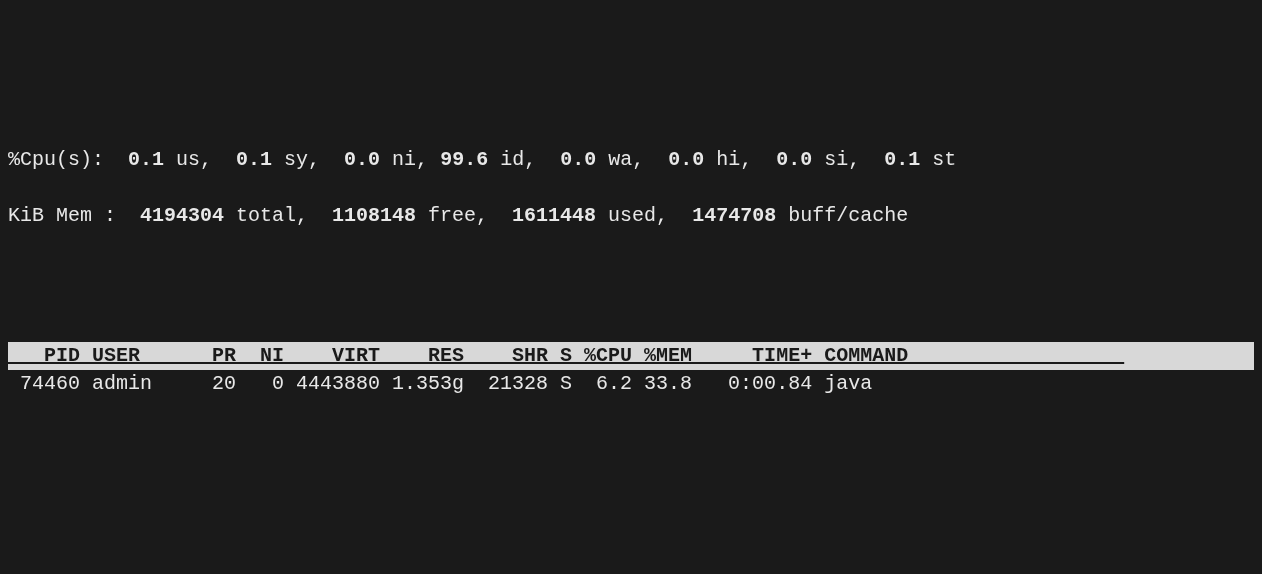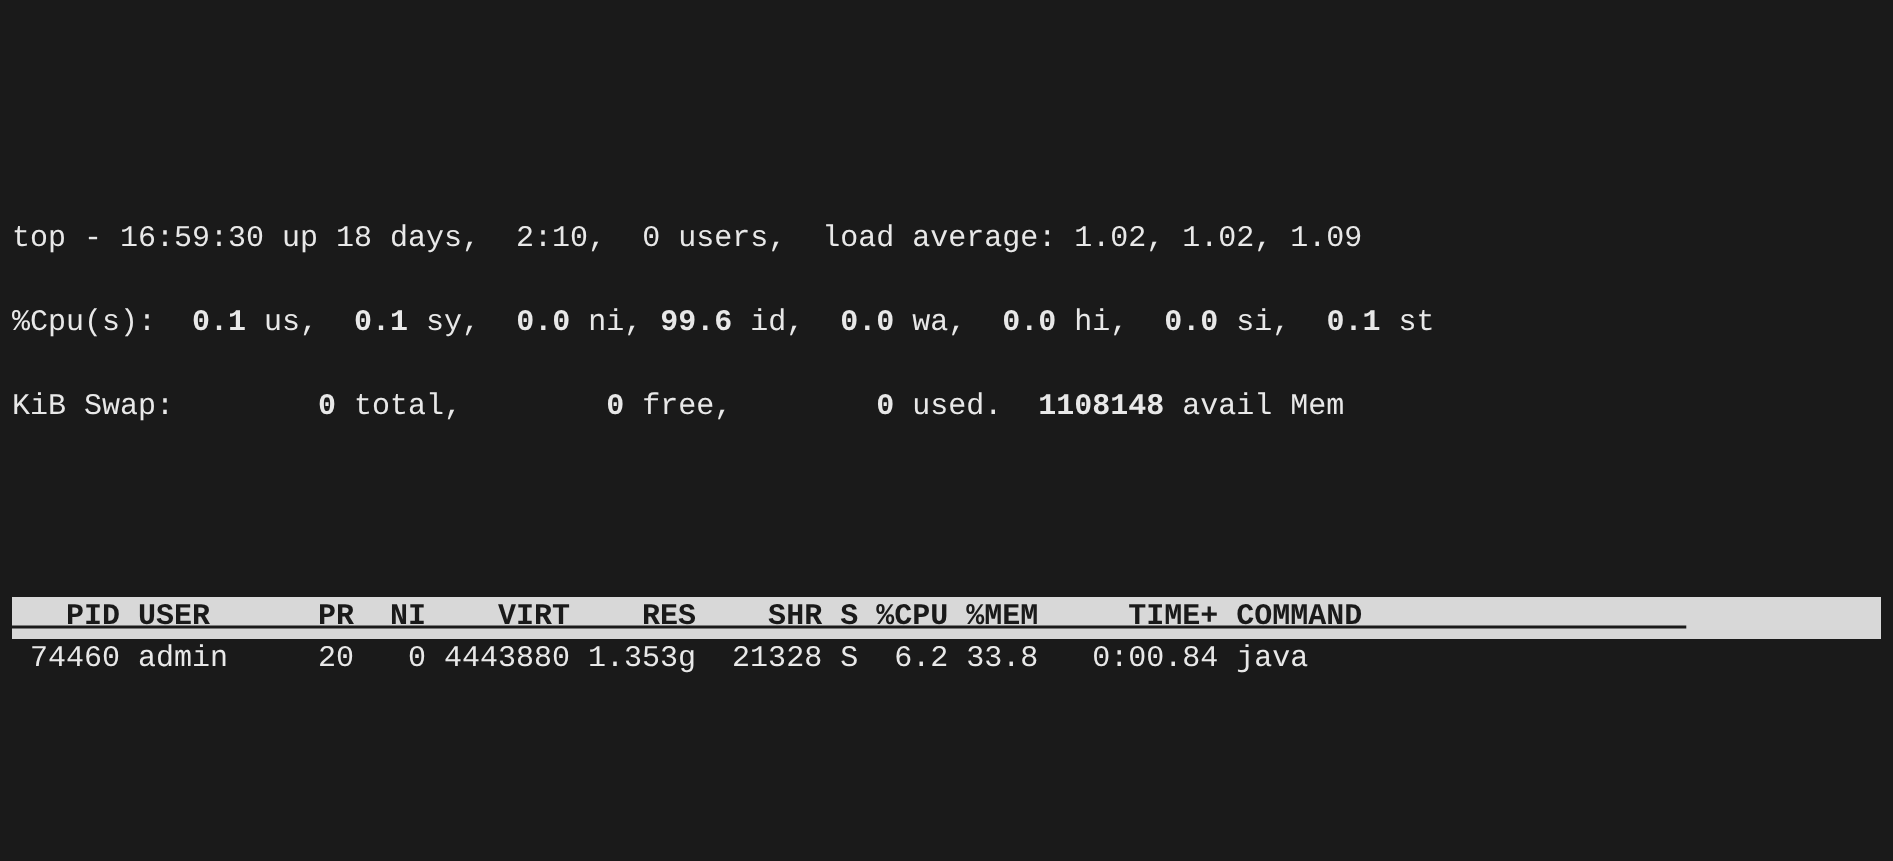--- a/index.html
+++ b/index.html
@@ -35,22 +35,21 @@
     .blank-line {
       height: 28px;
     }
   </style>
 </head>
 <body>
 
 
 
 <div>
-<span class="summary-line"><span>top - </span><span>16:59:30</span><span> up </span><span>18 days,  2:10</span><span>,  </span><span>0 users</span><span>,  load average: </span><span>1.02, 1.02, 1.09</span></span>
 <span class="summary-line"><span>%Cpu(s): </span><span class="bold"> 0.1 </span><span>us, </span><span class="bold"> 0.1 </span><span>sy, </span><span class="bold"> 0.0 </span><span>ni, </span><span class="bold">99.6 </span><span>id, </span><span class="bold"> 0.0 </span><span>wa, </span><span class="bold"> 0.0 </span><span>hi, </span><span class="bold"> 0.0 </span><span>si, </span><span class="bold"> 0.1 </span><span>st</span></span>
-<span class="summary-line"><span>KiB Swap:        </span><span class="bold">0 </span><span>total,        </span><span class="bold">0 </span><span>free,        </span><span class="bold">0 </span><span>used.  </span><span class="bold">1108148 </span><span>avail Mem</span></span>
+<span class="summary-line"><span>KiB Mem :  </span><span class="bold">4194304 </span><span>total,  </span><span class="bold">1108148 </span><span>free,  </span><span class="bold">1611448 </span><span>used,  </span><span class="bold">1474708 </span><span>buff/cache</span></span>
 </div>
 <div class="blank-line"></div>
 <span class="header-row bold">   PID USER      PR  NI    VIRT    RES    SHR S %CPU %MEM     TIME+ COMMAND                  </span>
 <div id="process-list"><span class="summary-line"> 74460 admin     20   0 4443880 1.353g  21328 S  6.2 33.8   0:00.84 java</span></div>
 
 
 
 
 </body></html>

